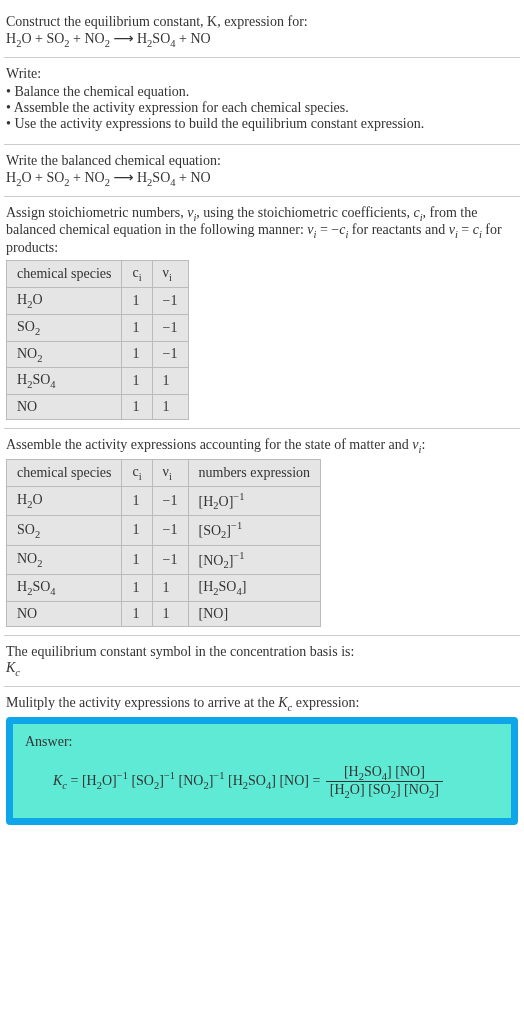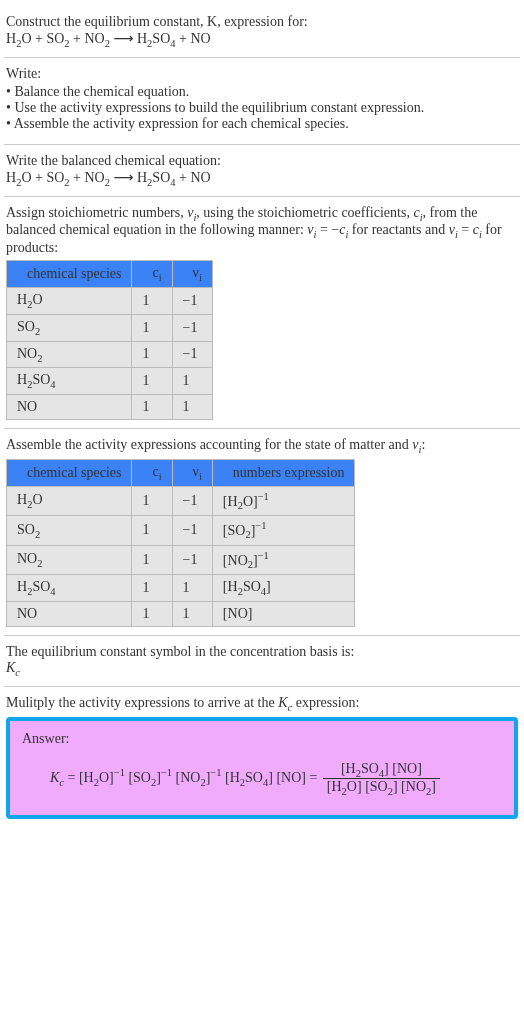--- a/index.html
+++ b/index.html
@@ -38,26 +38,25 @@
     margin-top: 4px;
   }
   table.data th, table.data td {
     border: 1px solid #bbb;
     padding: 4px 10px;
     text-align: left;
     font-weight: normal;
     background: #e5e5e5;
   }
   table.data th {
-    background: #3b82f6;
-    padding-left: 20px;
+    background: #e5e5e5;
   }
   .answer-box {
-    background: #f0abfc;
-    border: 4px solid #0ea5e9;
+    background: #5eead4;
+    border: 7px solid #0ea5e9;
     border-radius: 4px;
     padding: 10px 12px;
     margin-top: 4px;
   }
   .answer-label {
     margin-bottom: 6px;
   }
   .frac {
     display: inline-block;
     vertical-align: middle;
@@ -84,22 +83,22 @@
 <div class="section">
   <div>Construct the equilibrium constant, K, expression for:</div>
   <div class="eq">H<sub>2</sub>O + SO<sub>2</sub> + NO<sub>2</sub> ⟶ H<sub>2</sub>SO<sub>4</sub> + NO</div>
 </div>
 <hr class="hr">
 
 <div class="section">
   <div>Write:</div>
   <div class="plan-list">
     <div>Balance the chemical equation.</div>
+    <div>Assemble the activity expression for each chemical species.</div>
     <div>Use the activity expressions to build the equilibrium constant expression.</div>
-    <div>Assemble the activity expression for each chemical species.</div>
   </div>
 </div>
 <hr class="hr">
 
 <div class="section">
   <div>Write the balanced chemical equation:</div>
   <div class="eq">H<sub>2</sub>O + SO<sub>2</sub> + NO<sub>2</sub> ⟶ H<sub>2</sub>SO<sub>4</sub> + NO</div>
 </div>
 <hr class="hr">
 

